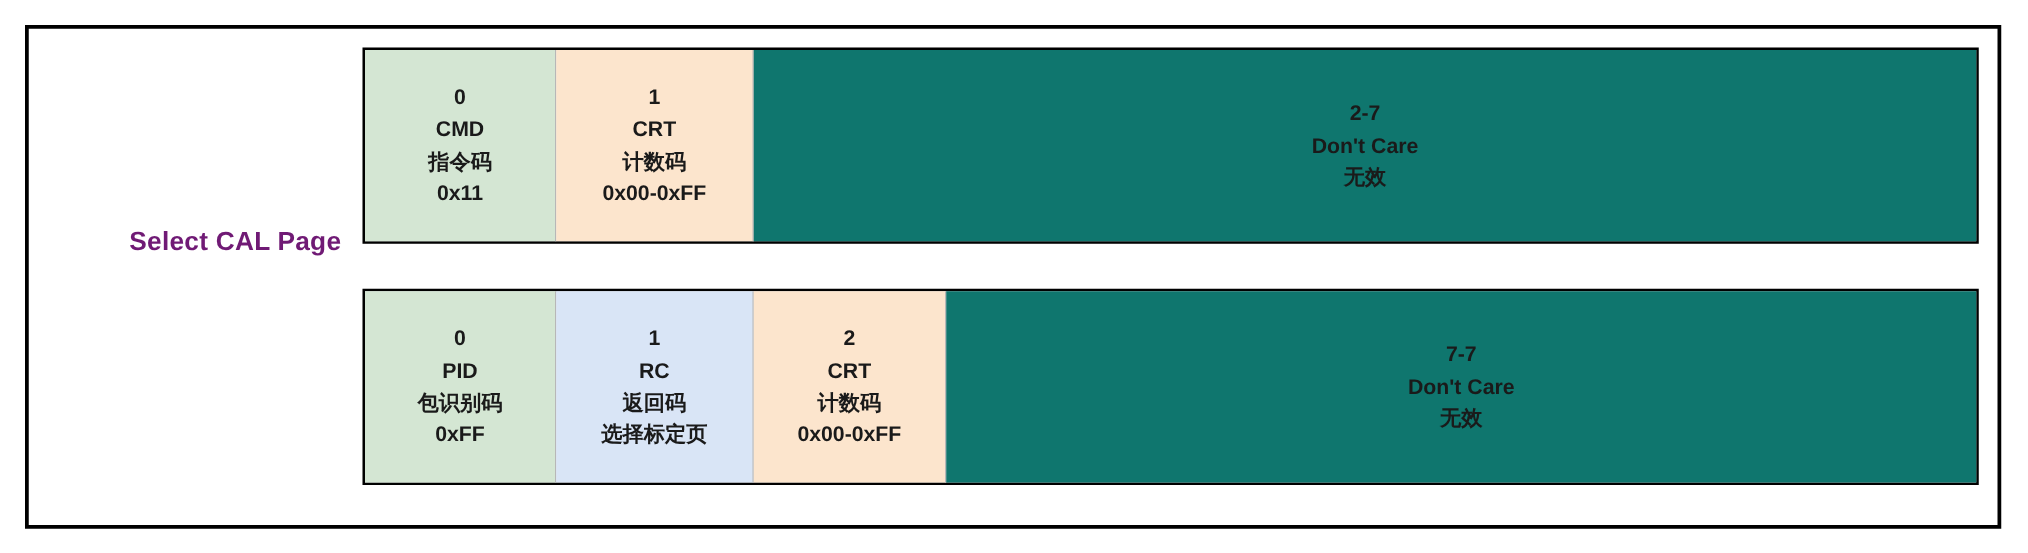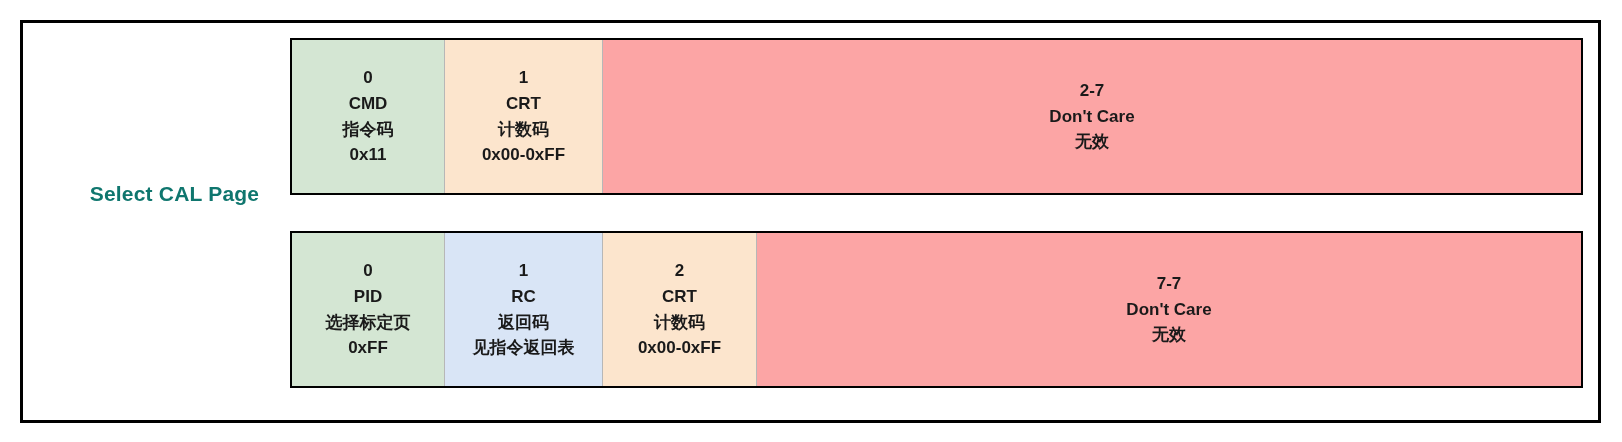--- a/index.html
+++ b/index.html
@@ -27,25 +27,25 @@
     top: 20px;
     width: 1581px;
     height: 403px;
     border: 3px solid #000000;
     background: #ffffff;
   }
 
   
   .row-label {
     position: absolute;
-    left: 52px;
+    left: 28px;
     top: 180px;
     width: 245px;
-    text-align: center;
-    color: #0f766e;
+    text-align: right;
+    color: #701a75;
     font-weight: bold;
     line-height: 1.35;
   }
   .row-label .label-en {
     font-size: 21px;
     letter-spacing: 0.2px;
     white-space: nowrap;
   }
   .row-label .label-zh {
     font-size: 20px;
@@ -84,21 +84,21 @@
   }
   .cell .ln.idx    { font-size: 17px; }
   .cell .ln.code   { font-size: 17px; }
   .cell .ln.zh     { font-size: 17px; }
   .cell .ln.val    { font-size: 17px; }
 
   
   .bg-green { background: #d4e6d3; }
   .bg-blue  { background: #d9e5f6; }
   .bg-peach { background: #fce5cd; }
-  .bg-grey  { background: #fca5a5; }
+  .bg-grey  { background: #0f766e; }
 
   
   .w-153 { width: 153px;  flex: 0 0 153px; }
   .w-158 { width: 158px;  flex: 0 0 158px; }
   .w-154 { width: 154px;  flex: 0 0 154px; }
   .w-rest { flex: 1 1 auto; }
 </style>
 </head>
 <body>
 
@@ -132,29 +132,29 @@
       <div class="ln zh">无效</div>
     </div>
 
   </div>
 
   <div class="packet packet-response">
 
     <div class="cell bg-green w-153">
       <div class="ln idx">0</div>
       <div class="ln code">PID</div>
-      <div class="ln zh">选择标定页</div>
+      <div class="ln zh">包识别码</div>
       <div class="ln val">0xFF</div>
     </div>
 
     <div class="cell bg-blue w-158">
       <div class="ln idx">1</div>
       <div class="ln code">RC</div>
       <div class="ln zh">返回码</div>
-      <div class="ln val">见指令返回表</div>
+      <div class="ln val">选择标定页</div>
     </div>
 
     <div class="cell bg-peach w-154">
       <div class="ln idx">2</div>
       <div class="ln code">CRT</div>
       <div class="ln zh">计数码</div>
       <div class="ln val">0x00-0xFF</div>
     </div>
 
     <div class="cell bg-grey w-rest">

